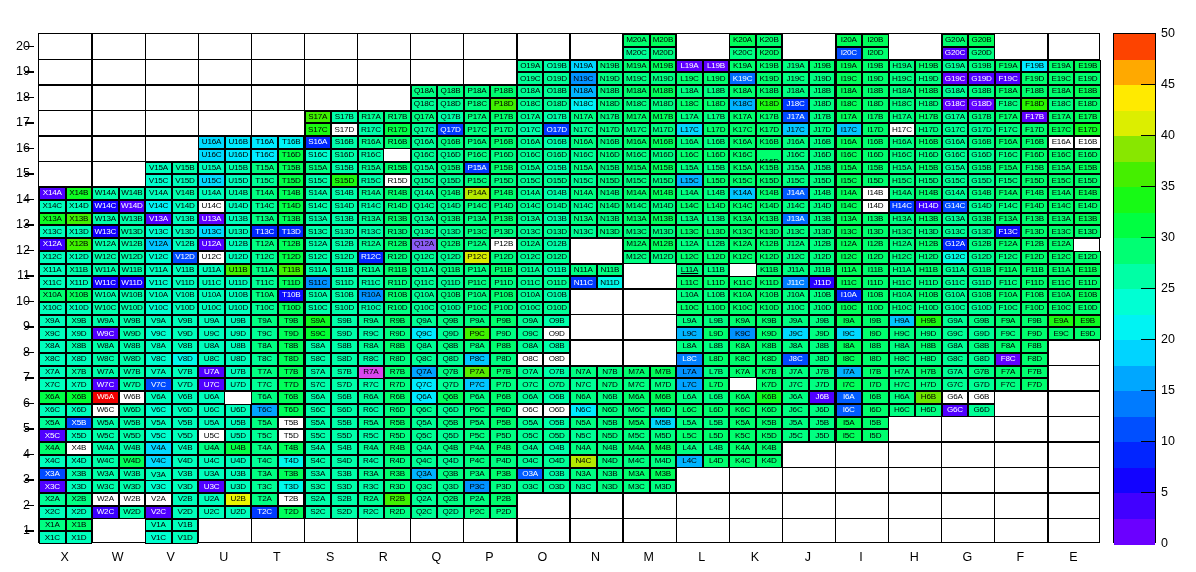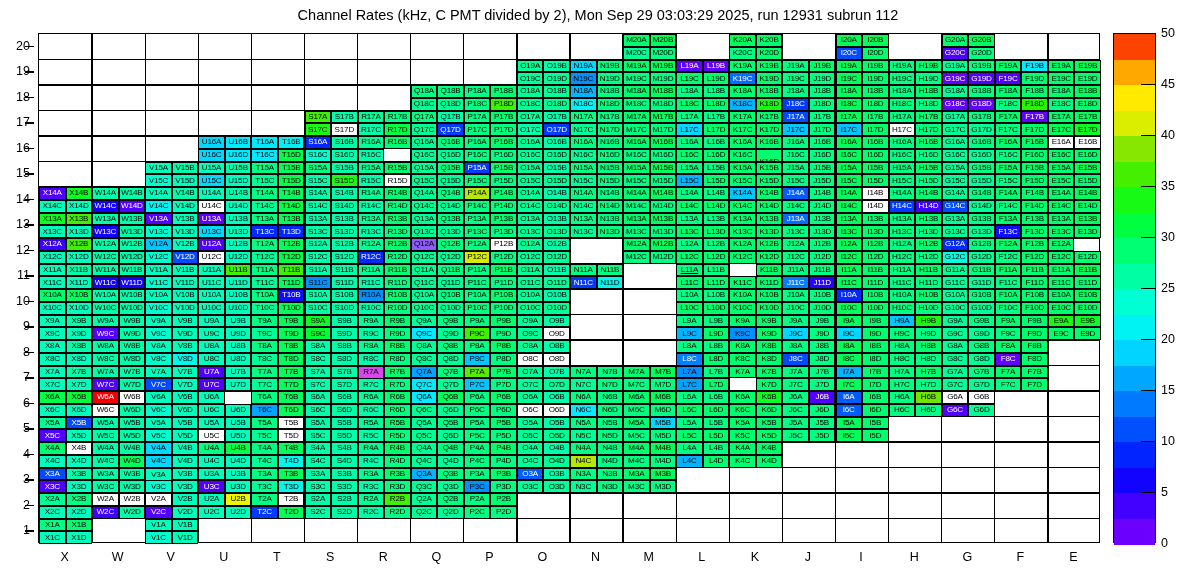--- a/index.html
+++ b/index.html
@@ -76,21 +76,20 @@
   }
   #cbarticks .cm {
     position: absolute; left: 28px; width: 15px; height: 1.4px; background: #000;
   }
 </style>
 </head>
 <body>
 
 <div id="root">
 
-  <div id="title">Channel Rates (kHz, C PMT divided by 2), Mon Sep 29 03:03:29 2025, run 12931 subrun 112</div>
 
   <div id="yaxis">
       <div class="t" style="top: 12.75px;">20</div>
       <div class="tick" style="left: 25px; width: 9px; height: 1.3px; background: rgb(0, 0, 0); top: 12.75px;"></div>
       <div class="t" style="top: 38.25px;">19</div>
       <div class="tick" style="left: 25px; width: 9px; height: 1.3px; background: rgb(0, 0, 0); top: 38.25px;"></div>
       <div class="t" style="top: 63.75px;">18</div>
       <div class="tick" style="left: 25px; width: 9px; height: 1.3px; background: rgb(0, 0, 0); top: 63.75px;"></div>
       <div class="t" style="top: 89.25px;">17</div>
       <div class="tick" style="left: 25px; width: 9px; height: 1.3px; background: rgb(0, 0, 0); top: 89.25px;"></div>

